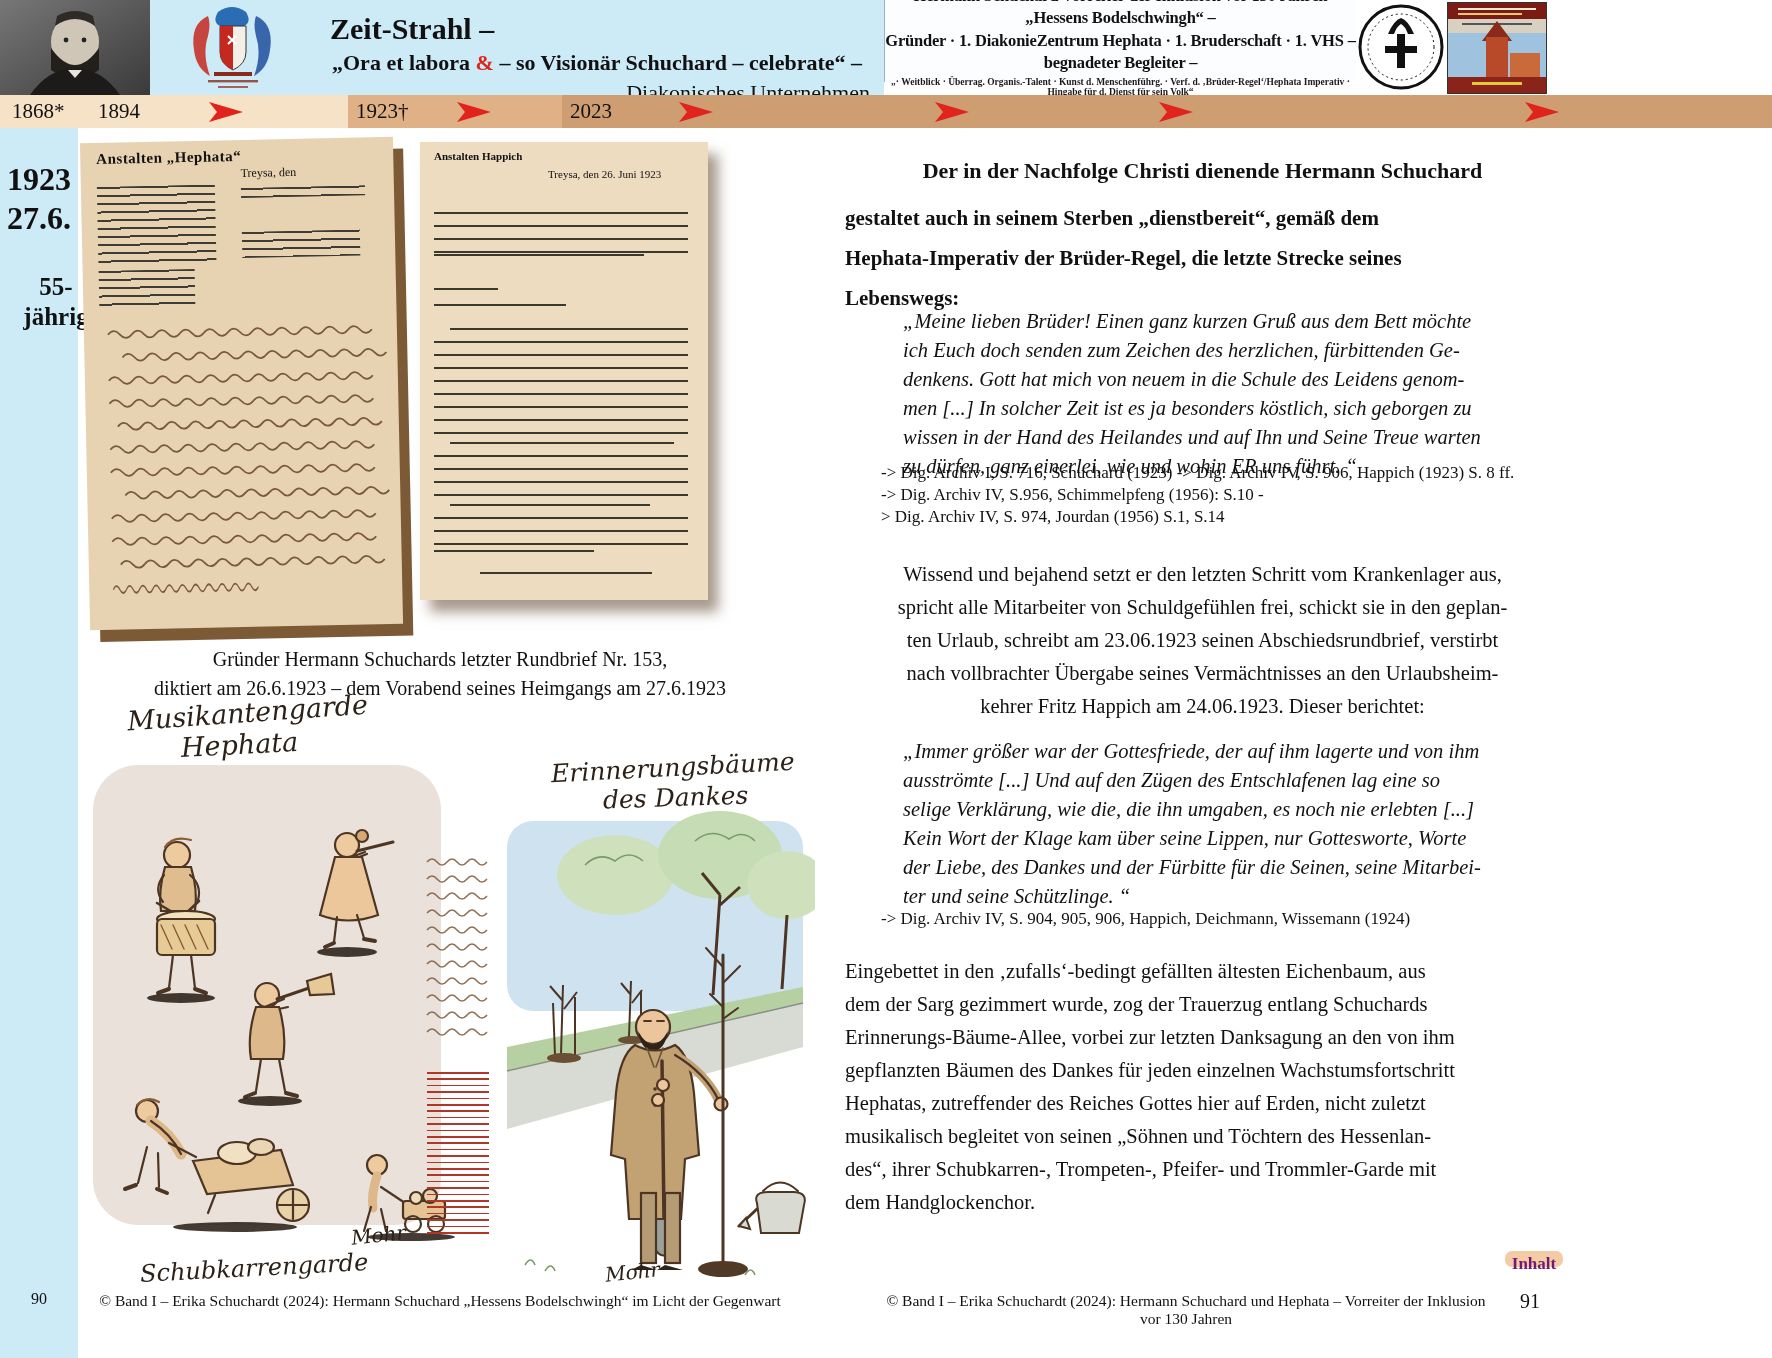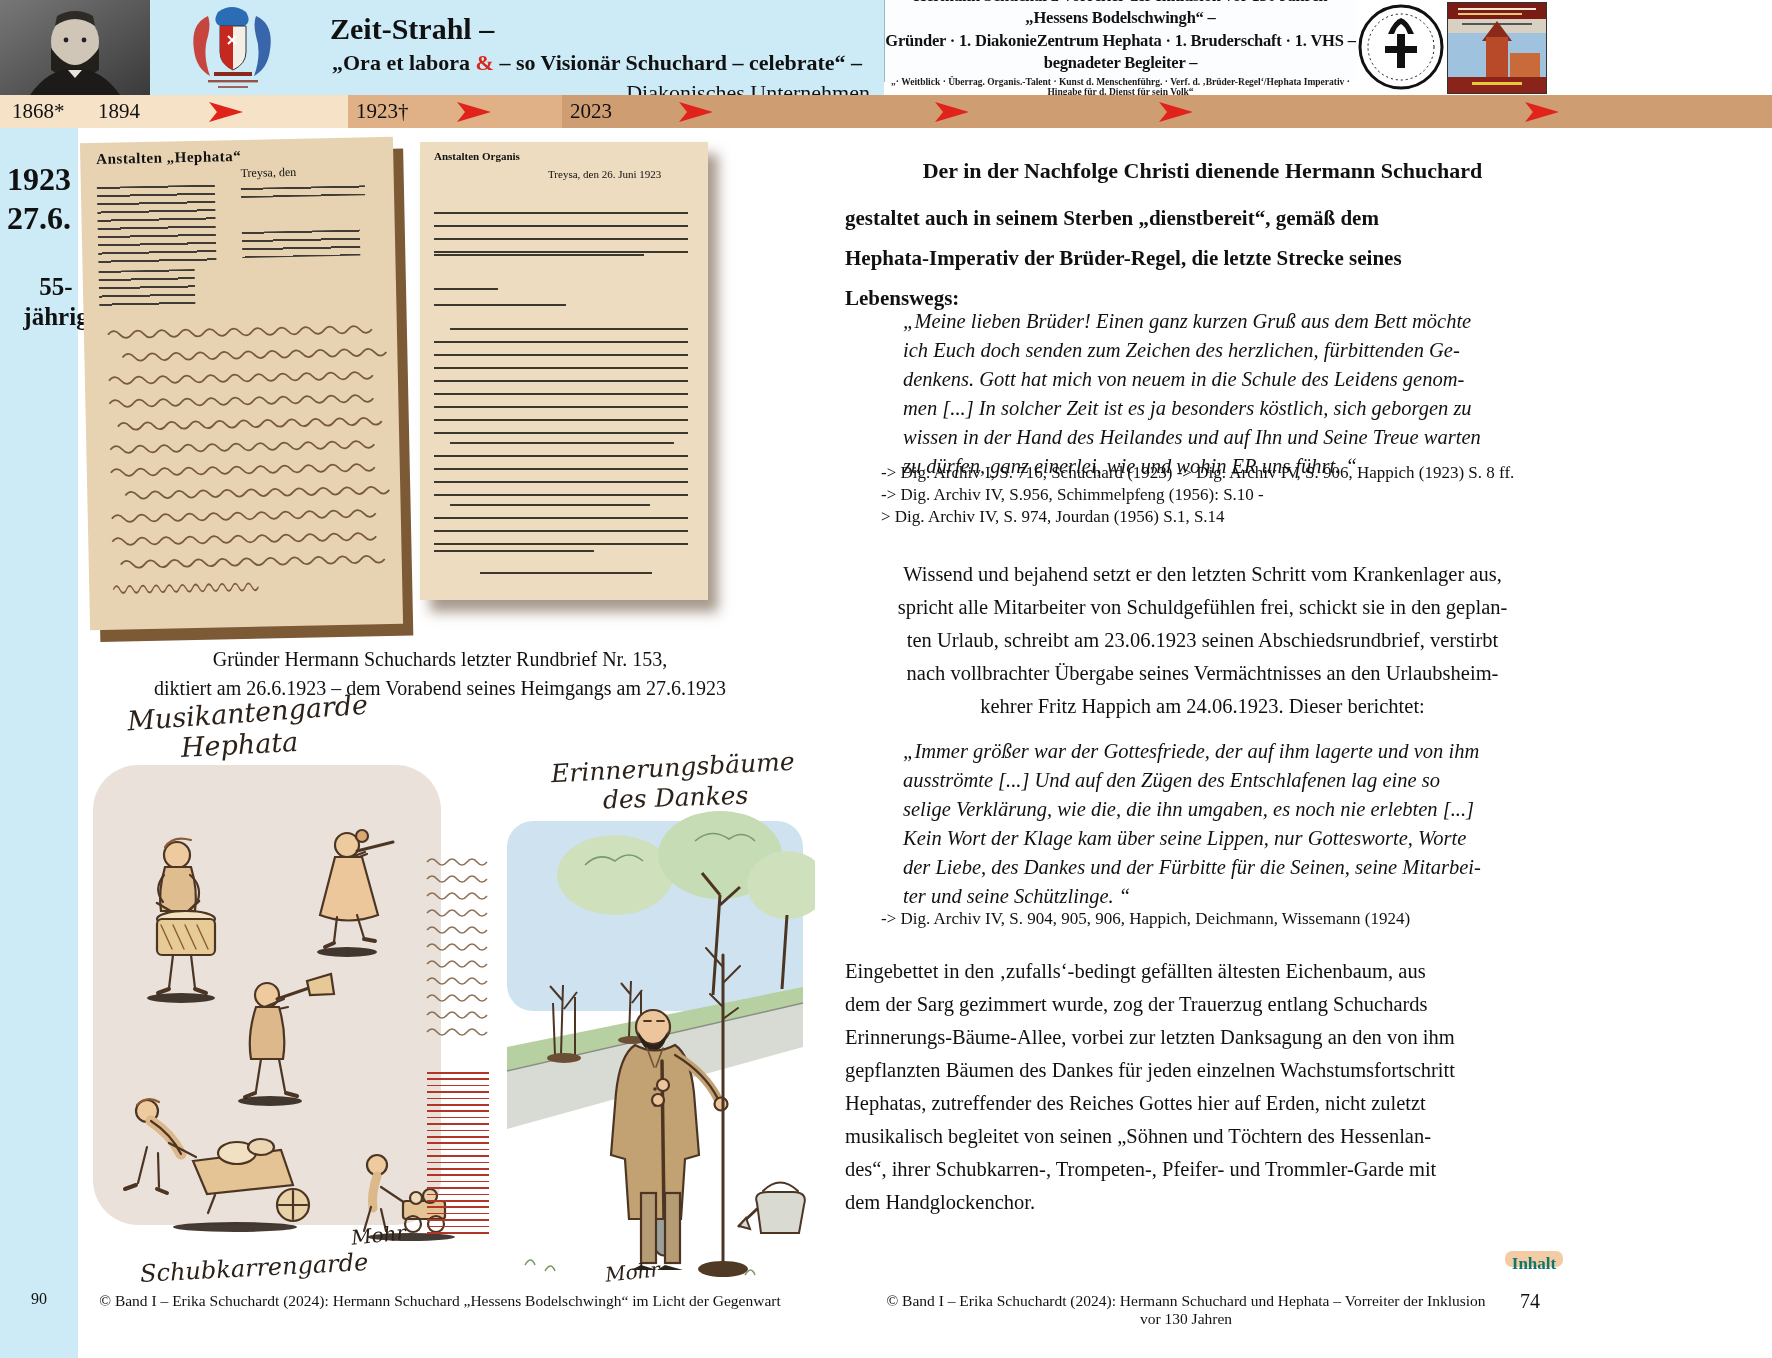--- a/index.html
+++ b/index.html
@@ -81,21 +81,21 @@
   .a-refs{left:36px;width:670px;font-size:17px;line-height:22px;}
   .r1{top:312px;} .r2{top:758px;}
   .a-body{font-size:20.5px;line-height:33px;}
   .p2{top:408px;text-align:center;} .p3{top:805px;}
 
   
   .pg-left{left:0px;top:1290px;width:78px;text-align:center;font-size:16px;}
   .pg-right{left:1500px;top:1290px;width:60px;text-align:center;font-size:20px;}
   .copy-left{left:90px;top:1292px;width:700px;text-align:center;font-size:15.5px;}
   .copy-right{left:876px;top:1292px;width:620px;text-align:center;font-size:15.5px;}
-  .inhalt{left:1505px;top:1251px;width:58px;height:16px;background:#f3cba4;color:#0f766e;
+  .inhalt{left:1505px;top:1251px;width:58px;height:16px;background:#f3cba4;color:#701a75;
           font-weight:bold;font-size:17px;text-align:center;line-height:25px;cursor:pointer;border-radius:7px;}
 </style>
 </head>
 <body>
 
 <svg width="0" height="0" style="position:absolute">
   <defs>
     <path id="sqA" fill="none" d="M0 0 q6 -7 12 0 t12 0 t12 0 t12 0 t12 0 t12 0 t12 0 t12 0 t12 0 t12 0 t12 0 t12 0 t12 0 t12 0 t12 0 t12 0 t12 0 t12 0 t12 0 t12 0 t12 0 t12 0"></path>
     <path id="sqB" fill="none" d="M0 0 q5 -6 10 0 t10 0 t10 0 t10 0 t10 0 t10 0"></path>
   </defs>
@@ -228,21 +228,21 @@
           <use href="#sqA" x="38" y="353"></use>
         <use href="#sqA" x="24" y="376"></use>
           <use href="#sqA" x="24" y="399"></use>
         <use href="#sqA" x="32" y="422"></use>
         <use href="#sqA" transform="translate(24,447) scale(0.55 1)"></use>
       </g>
     </svg>
   </div>
 
   <div class="abs letter2">
-    <div class="abs l2-head" data-bind="letters.letter2_heading">Anstalten Organis</div>
+    <div class="abs l2-head" data-bind="letters.letter2_heading">Anstalten Happich</div>
     <div class="abs l2-date" data-bind="letters.letter2_date">Treysa, den 26. Juni 1923</div>
     <div class="abs rl rl-type" style="left:14px;top:70px;width:254px;height:42px;"></div>
     <div class="abs rl rl-type" style="left:14px;top:112px;width:210px;height:10px;"></div>
     <div class="abs rl rl-type" style="left:14px;top:146px;width:64px;height:8px;"></div>
     <div class="abs rl rl-type" style="left:14px;top:162px;width:132px;height:8px;"></div>
     <div class="abs rl rl-type" style="left:30px;top:186px;width:238px;height:10px;"></div>
     <div class="abs rl rl-type" style="left:14px;top:199px;width:254px;height:94px;"></div>
     <div class="abs rl rl-type" style="left:30px;top:300px;width:224px;height:10px;"></div>
     <div class="abs rl rl-type" style="left:14px;top:313px;width:254px;height:42px;"></div>
     <div class="abs rl rl-type" style="left:30px;top:362px;width:200px;height:10px;"></div>
@@ -441,16 +441,16 @@
 gepflanzten Bäumen des Dankes für jeden einzelnen Wachstumsfortschritt
 Hephatas, zutreffender des Reiches Gottes hier auf Erden, nicht zuletzt
 musikalisch begleitet von seinen „Söhnen und Töchtern des Hessenlan-
 des“, ihrer Schubkarren-, Trompeten-, Pfeifer- und Trommler-Garde mit
 dem Handglockenchor.</div>
   </div>
 
   <div class="abs pg-left" data-bind="footer.left_page">90</div>
   <div class="abs copy-left" data-bind="footer.left_copyright">© Band I – Erika Schuchardt (2024): Hermann Schuchard „Hessens Bodelschwingh“ im Licht der Gegenwart</div>
   <div class="abs copy-right" data-bind="footer.right_copyright">© Band I – Erika Schuchardt (2024): Hermann Schuchard und Hephata – Vorreiter der Inklusion vor 130 Jahren</div>
-  <div class="abs pg-right" data-bind="footer.right_page">74</div>
+  <div class="abs pg-right" data-bind="footer.right_page">91</div>
   <div class="abs inhalt" data-bind="footer.inhalt_label">Inhalt</div>
 
 </div>
 
 </body></html>

